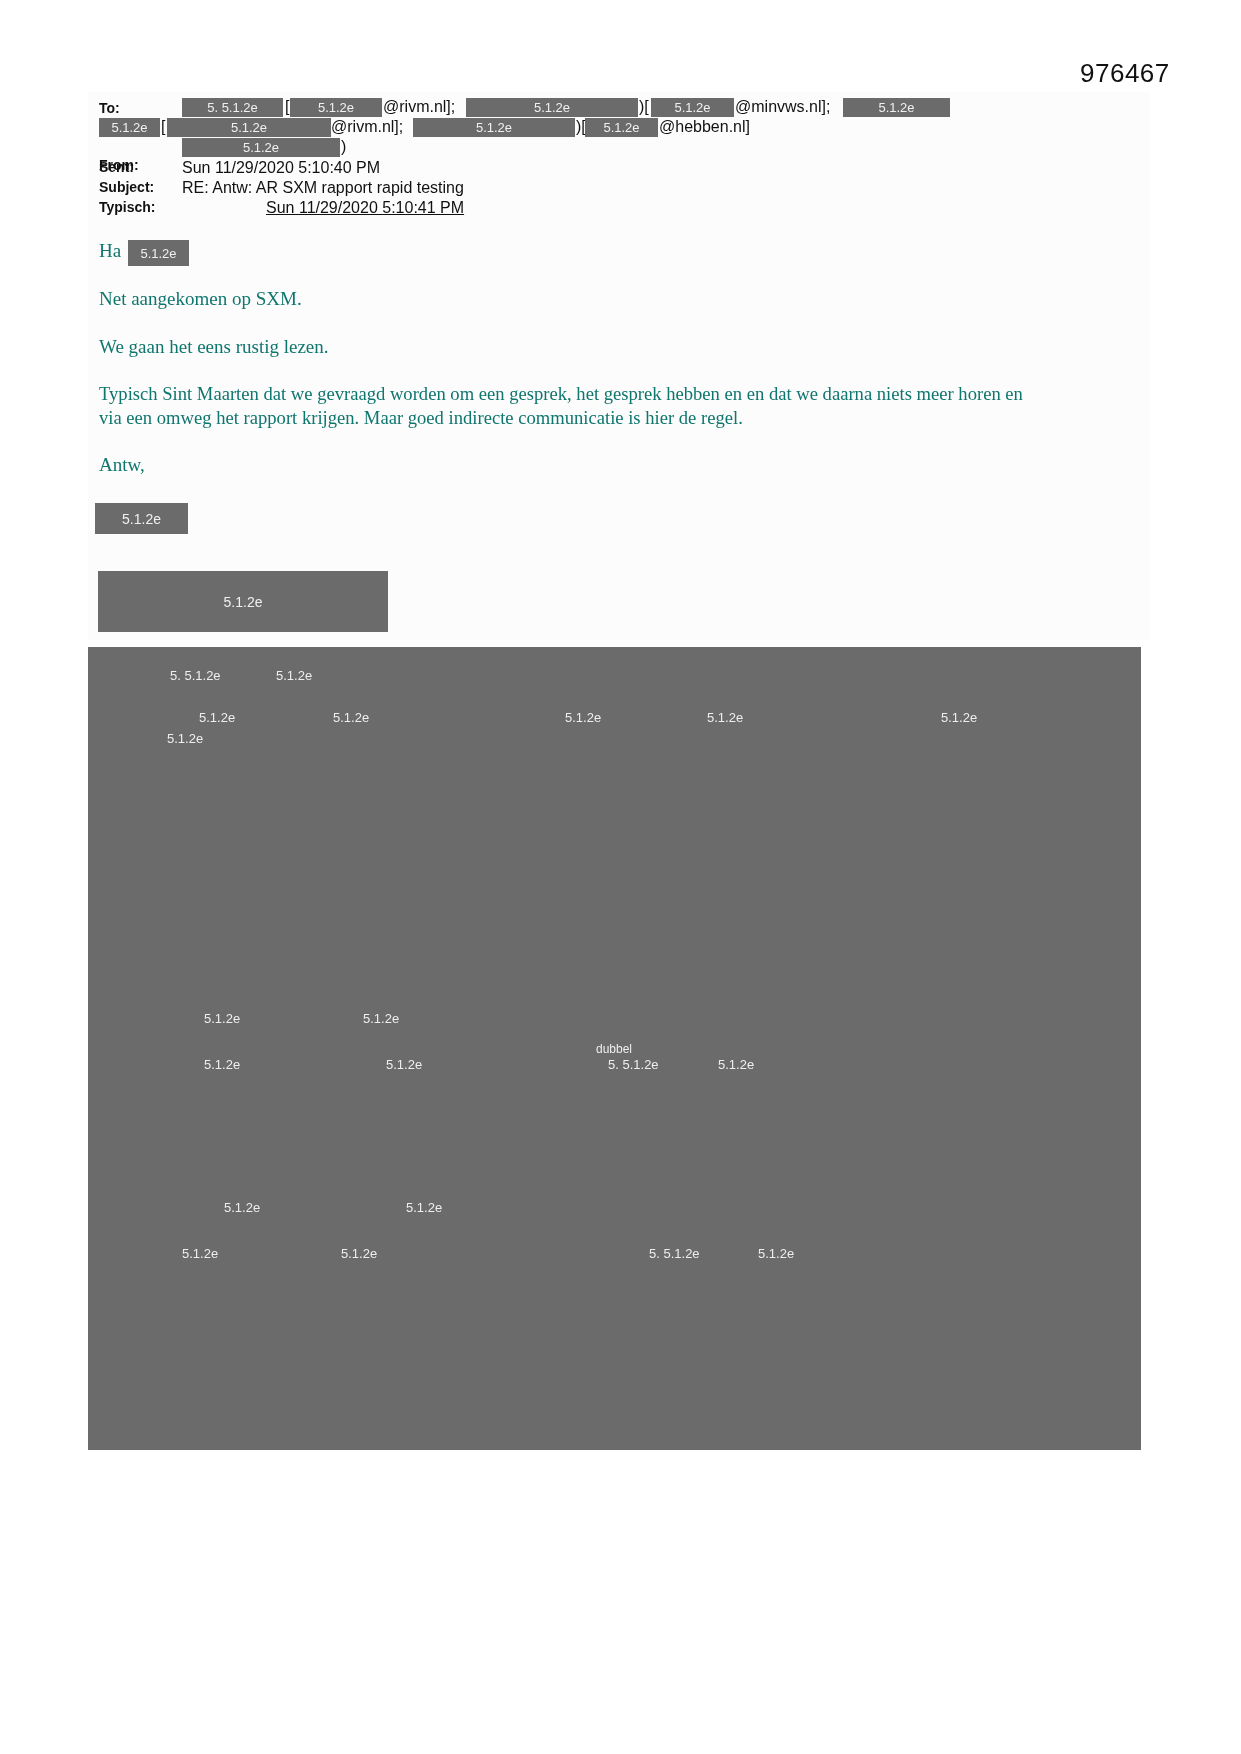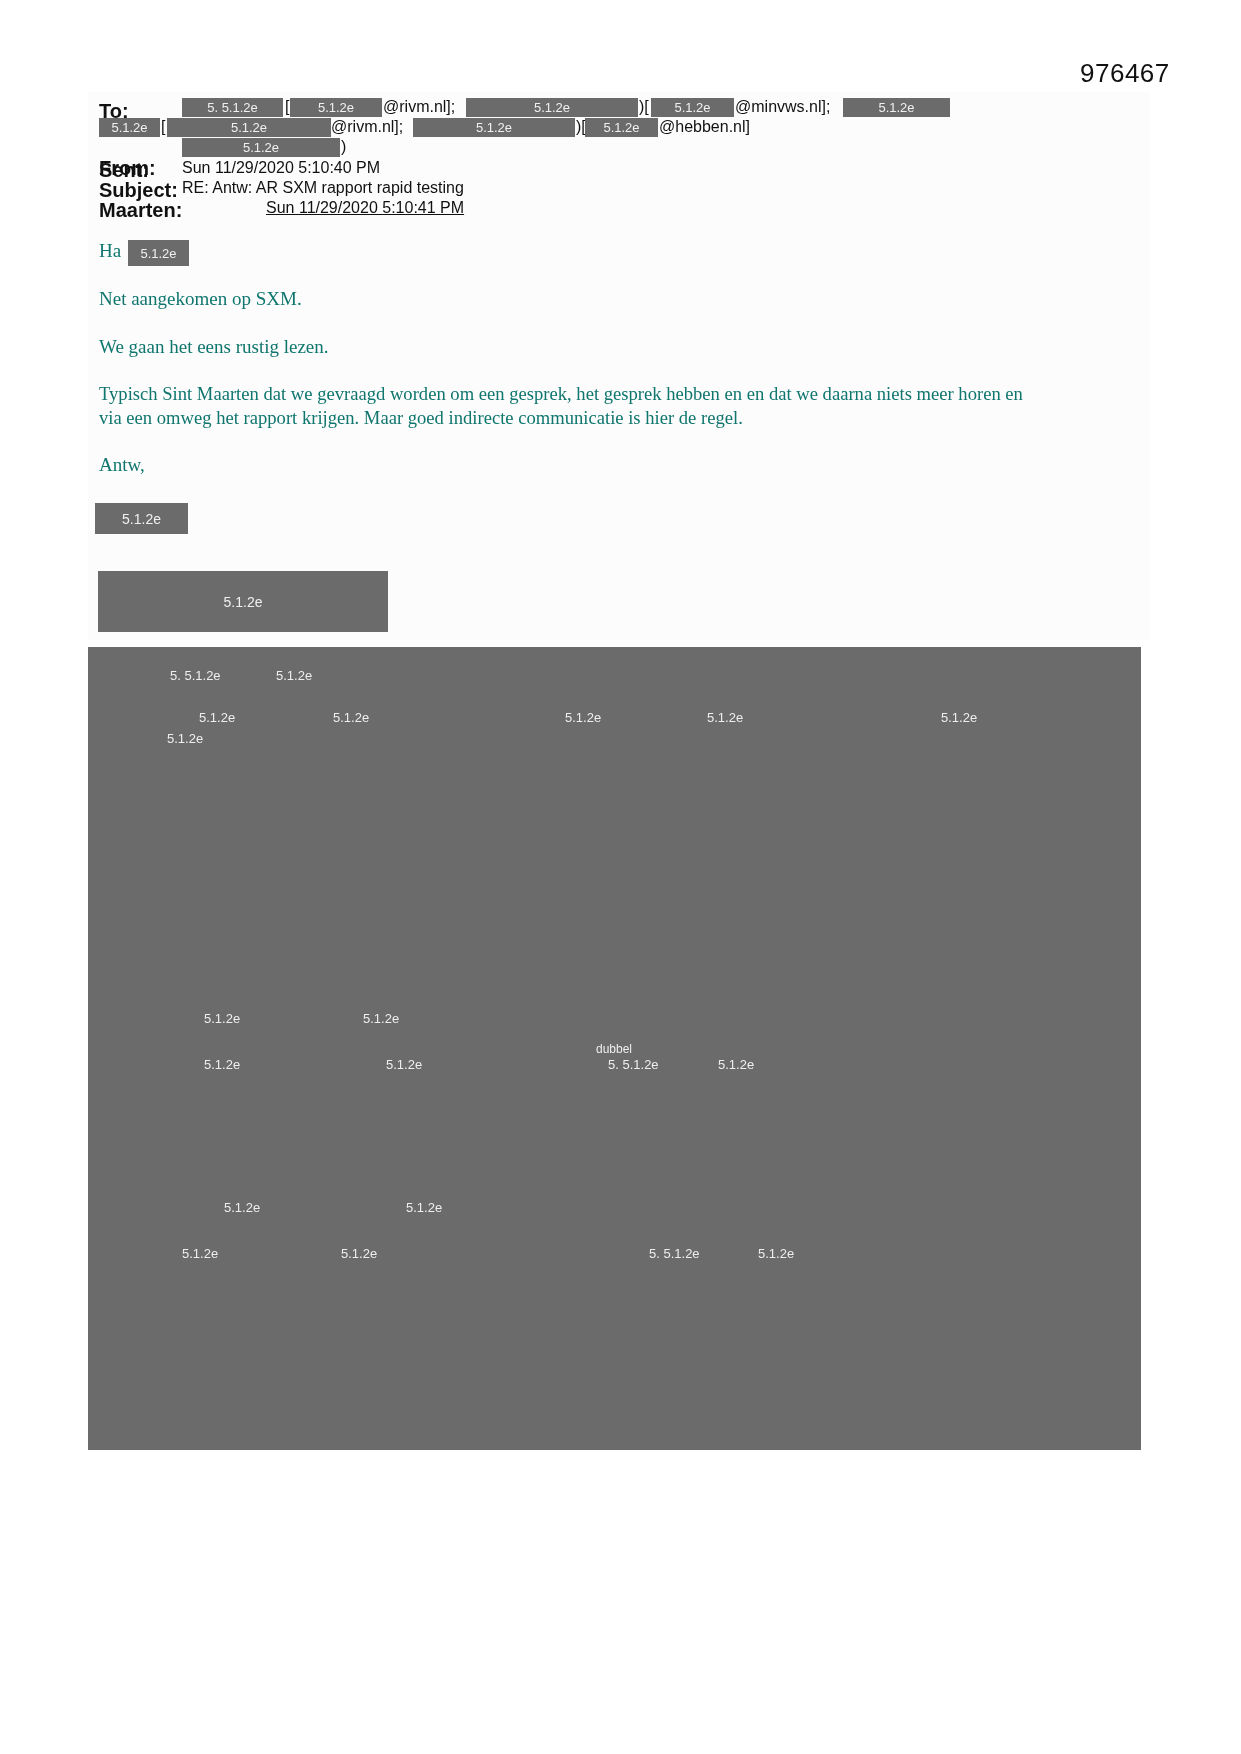--- a/index.html
+++ b/index.html
@@ -5,21 +5,21 @@
     html, body { margin: 0; padding: 0; }
     body {
       width: 1241px; height: 1754px; position: relative;
       background: #ffffff; overflow: hidden;
       font-family: "Liberation Sans", sans-serif;
       color: #111;
     }
     .abs { position: absolute; }
     .doc-number { left: 1080px; top: 58px; font-size: 26px; color: #111; letter-spacing: 0.5px; }
     .email-bg { left: 88px; top: 92px; width: 1062px; height: 548px; background: #fcfcfc; }
-    .hdr-label { font-weight: bold; font-size: 20px; color: #111; }
+    .hdr-label { font-weight: bold; font-size: 14px; color: #111; }
     .hdr-text { font-size: 16px; color: #111; white-space: nowrap; }
     .redact {
       position: absolute; background: #6b6b6b; color: #f0f0f0;
       font-size: 13px; display: flex; align-items: center; justify-content: center;
       white-space: nowrap;
     }
     .body-text {
       font-family: "Liberation Serif", serif; font-size: 19px; color: #0f766e;
       line-height: 24px; white-space: nowrap;
     }
@@ -59,21 +59,21 @@
   <span class="abs hdr-label" style="left:99px; top:157px;">From:</span>
   <div class="redact" style="left:182px; top:138px; width:158px; height:19px;">5.1.2e</div>
   <span class="abs hdr-text" style="left:341px; top:138px;">)</span>
 
   <span class="abs hdr-label" style="left:99px; top:159px;">Sent:</span>
   <span class="abs hdr-text" style="left:182px; top:159px;">Sun 11/29/2020 5:10:40 PM</span>
 
   <span class="abs hdr-label" style="left:99px; top:179px;">Subject:</span>
   <span class="abs hdr-text" style="left:182px; top:179px;">RE: Antw: AR SXM rapport rapid testing</span>
 
-  <span class="abs hdr-label" style="left:99px; top:199px;">Maarten:</span>
+  <span class="abs hdr-label" style="left:99px; top:199px;">Typisch:</span>
   <span class="abs hdr-text" style="left:266px; top:199px;text-decoration:underline;">Sun 11/29/2020 5:10:41 PM</span>
 </div>
 
 <div>
   <span class="abs body-text" style="left:99px; top:239px;">Ha</span>
   <div class="redact" style="left:128px; top:240px; width:61px; height:26px;">5.1.2e</div>
 
   <span class="abs body-text" style="left:99px; top:287px;">Net aangekomen op SXM.</span>
   <span class="abs body-text" style="left:99px; top:335px;">We gaan het eens rustig lezen.</span>
   <span class="abs body-text" style="left:99px; top:382px; font-size:18.6px;">Typisch Sint Maarten dat we gevraagd worden om een gesprek, het gesprek hebben en en dat we daarna niets meer horen en</span>

